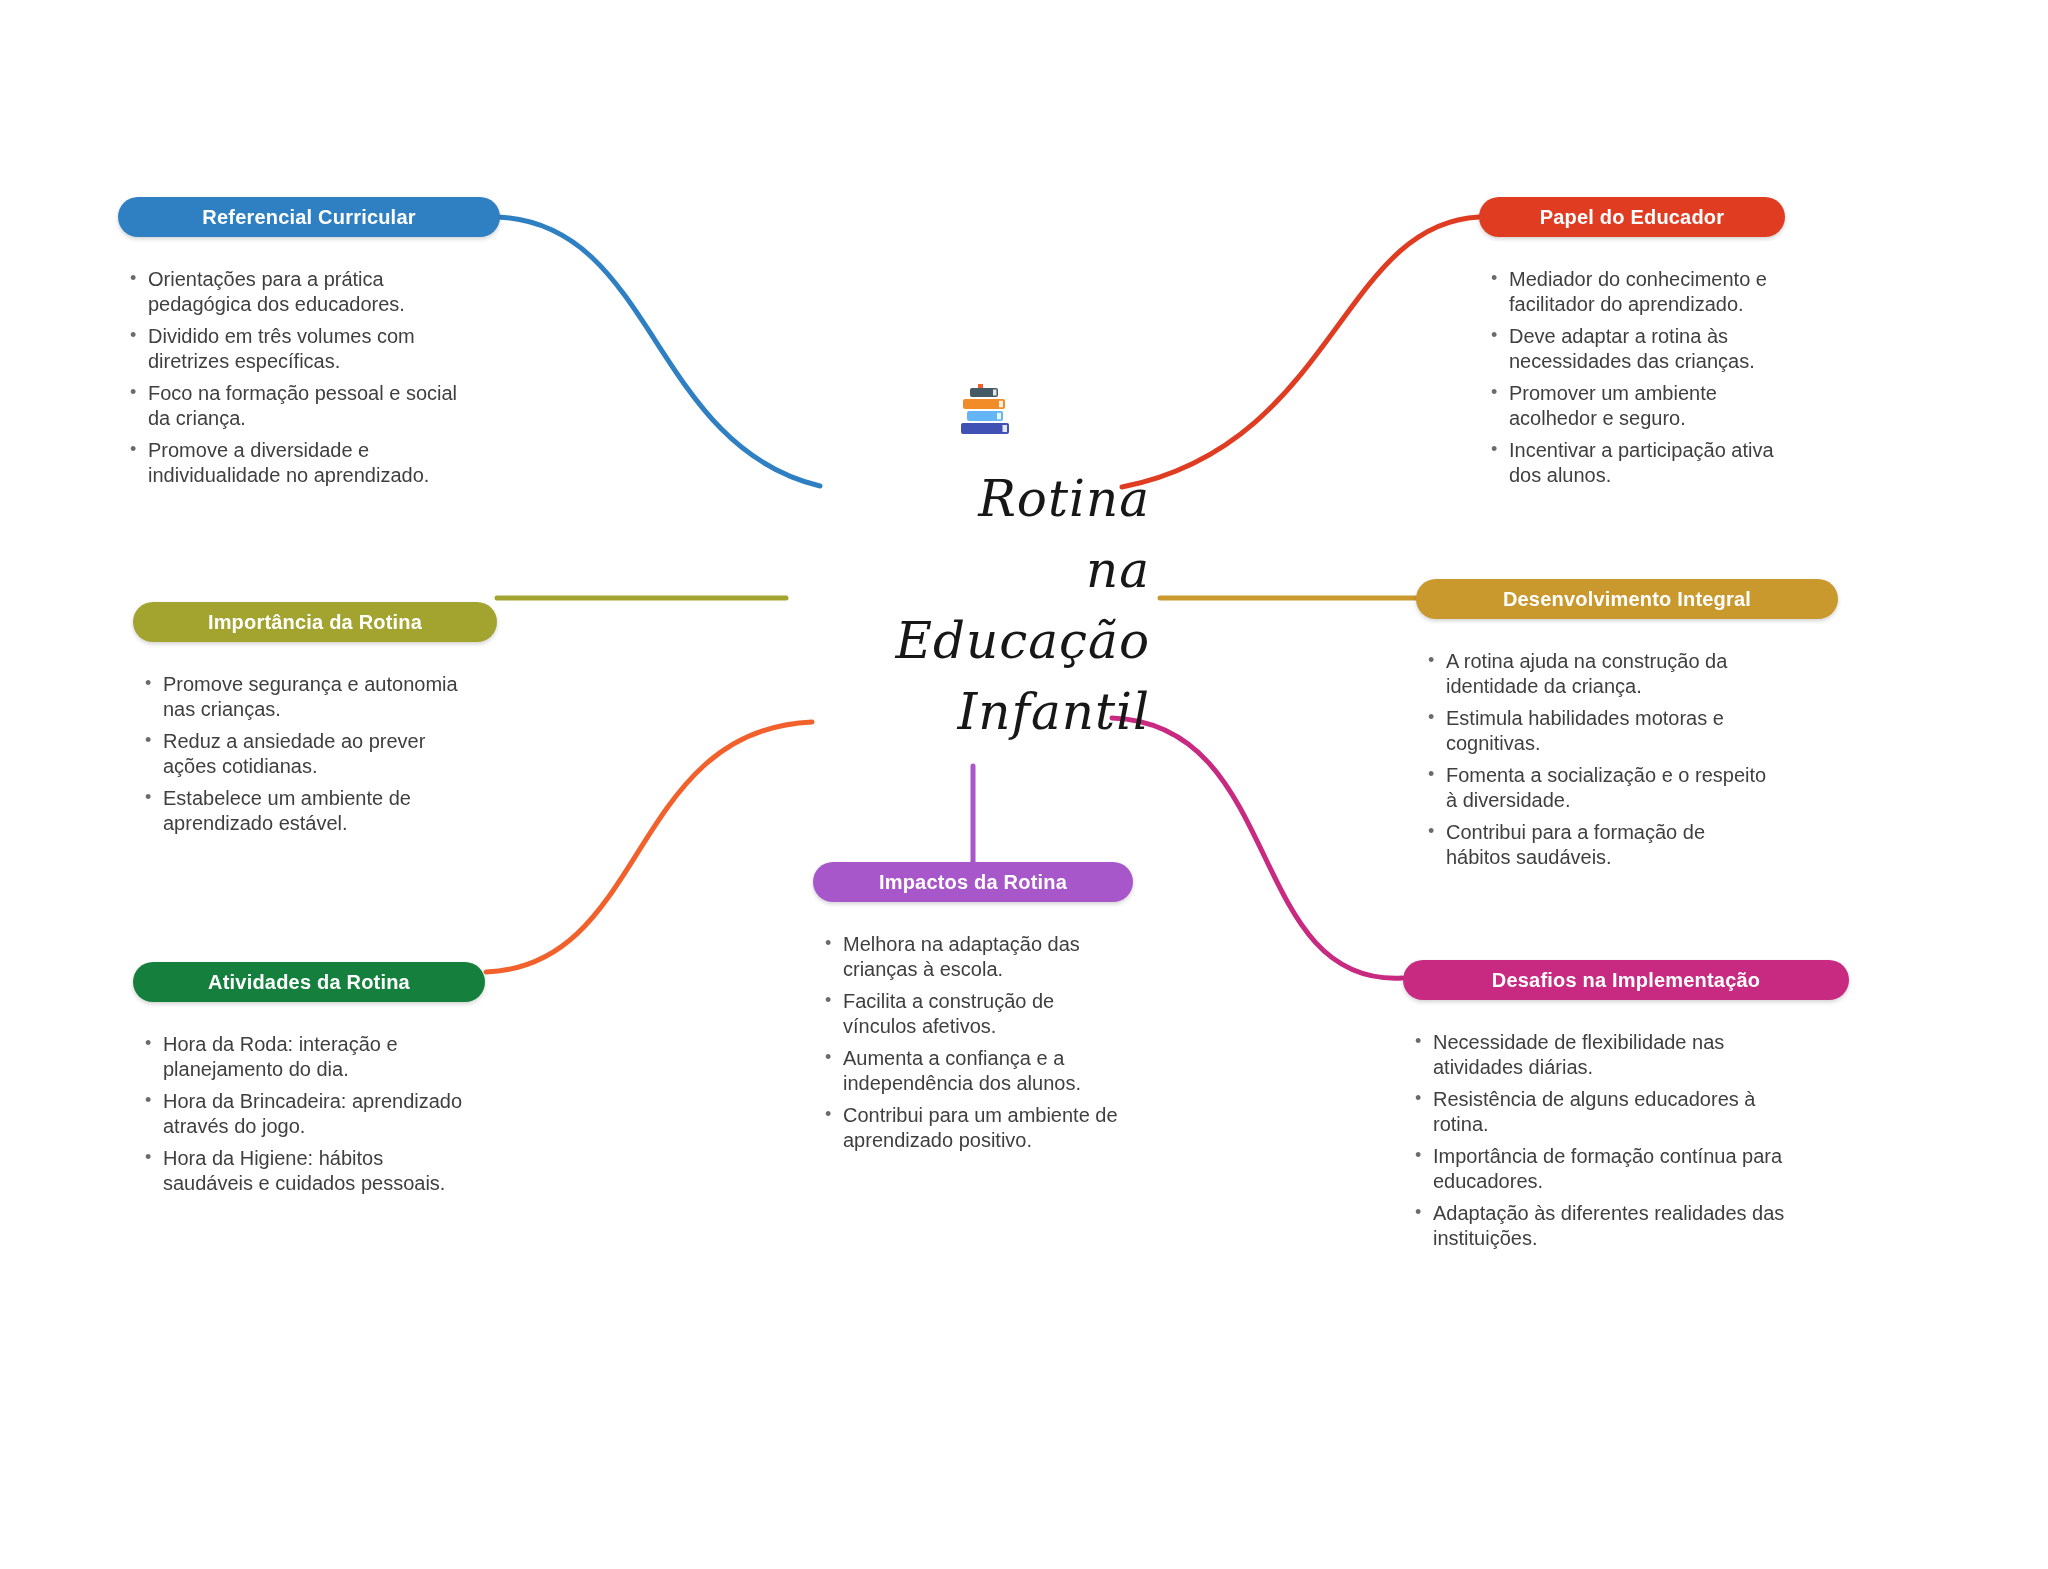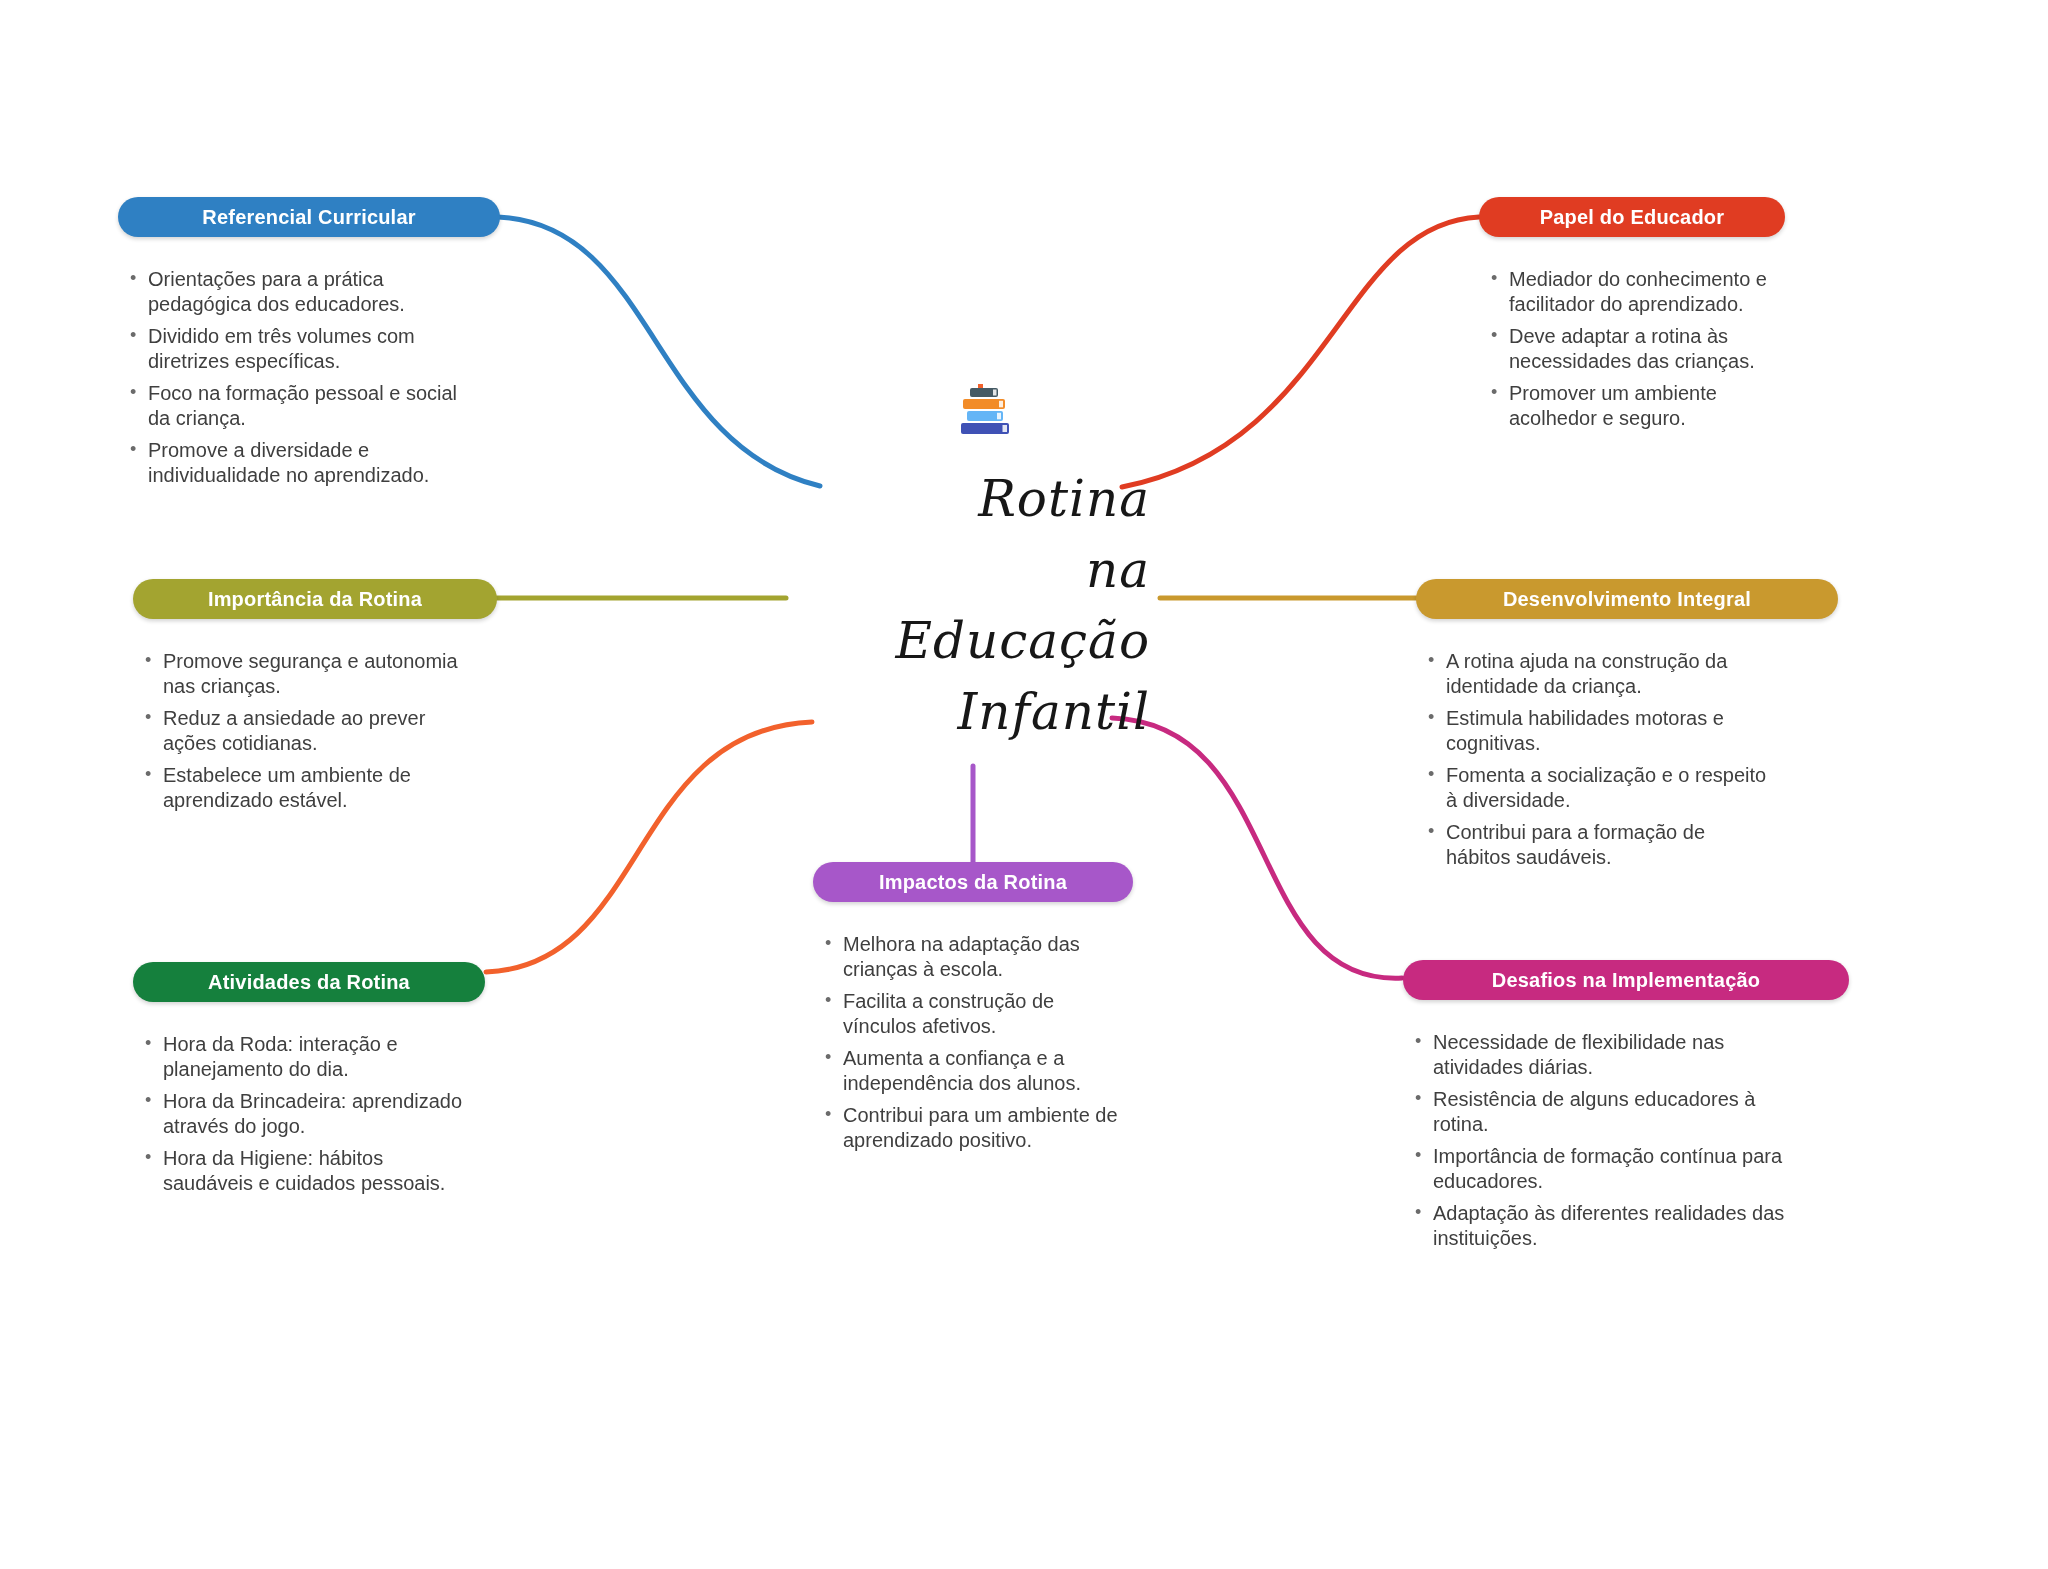--- a/index.html
+++ b/index.html
@@ -121,21 +121,21 @@
   <div class="branch" style="left:118px; top:197px; width:382px;">
     <div class="pill c-blue">Referencial Curricular</div>
     <ul class="bullets" style="width:352px; margin-left:6px;">
       <li>Orientações para a prática pedagógica dos educadores.</li>
       <li>Dividido em três volumes com diretrizes específicas.</li>
       <li>Foco na formação pessoal e social da criança.</li>
       <li>Promove a diversidade e individualidade no aprendizado.</li>
     </ul>
   </div>
 
-  <div class="branch" style="left:133px; top:579px; width:364px;">
+  <div class="branch" style="left:133px; top:602px; width:364px;">
     <div class="pill c-olive">Importância da Rotina</div>
     <ul class="bullets" style="width:340px; margin-left:6px;">
       <li>Promove segurança e autonomia nas crianças.</li>
       <li>Reduz a ansiedade ao prever ações cotidianas.</li>
       <li>Estabelece um ambiente de aprendizado estável.</li>
     </ul>
   </div>
 
   <div class="branch" style="left:133px; top:962px; width:352px;">
     <div class="pill c-orange">Atividades da Rotina</div>
@@ -145,20 +145,21 @@
       <li>Hora da Higiene: hábitos saudáveis e cuidados pessoais.</li>
     </ul>
   </div>
 
   <div class="branch" style="left:1479px; top:197px; width:306px;">
     <div class="pill c-red">Papel do Educador</div>
     <ul class="bullets" style="width:306px; margin-left:6px;">
       <li>Mediador do conhecimento e facilitador do aprendizado.</li>
       <li>Deve adaptar a rotina às necessidades das crianças.</li>
       <li>Promover um ambiente acolhedor e seguro.</li>
+      <li>Incentivar a participação ativa dos alunos.</li>
     </ul>
   </div>
 
   <div class="branch" style="left:1416px; top:579px; width:422px;">
     <div class="pill c-gold">Desenvolvimento Integral</div>
     <ul class="bullets" style="width:350px; margin-left:6px;">
       <li>A rotina ajuda na construção da identidade da criança.</li>
       <li>Estimula habilidades motoras e cognitivas.</li>
       <li>Fomenta a socialização e o respeito à diversidade.</li>
       <li>Contribui para a formação de hábitos saudáveis.</li>

